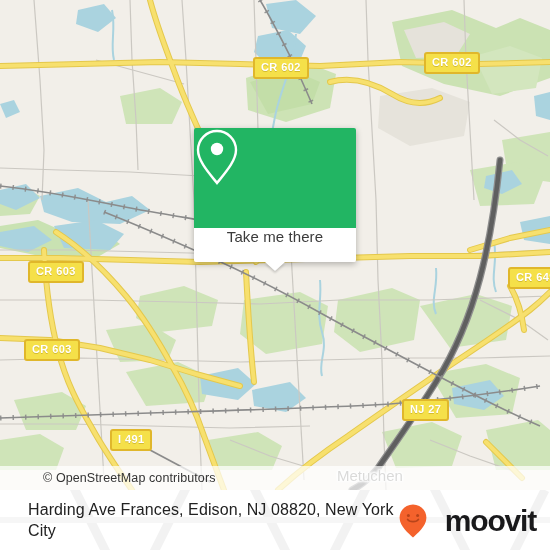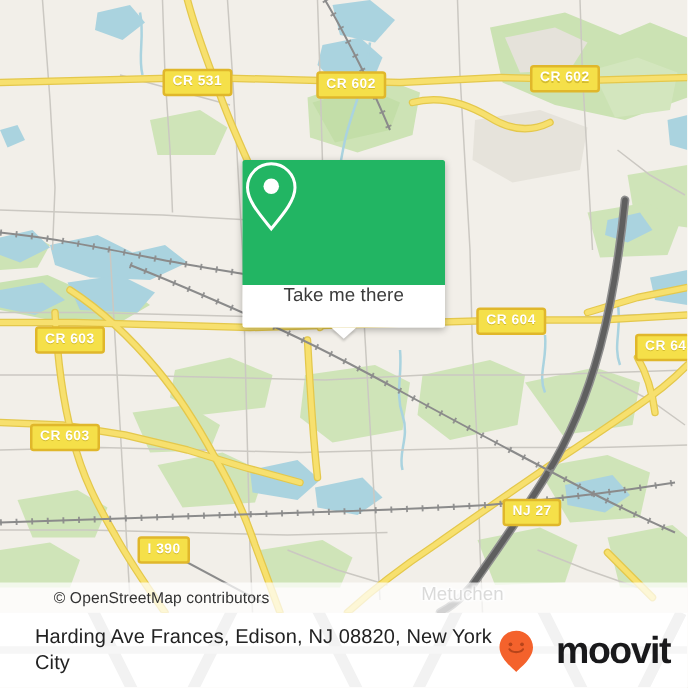--- a/index.html
+++ b/index.html
@@ -184,28 +184,26 @@
         <path d="M0 418 C60 416, 120 414, 180 412 C250 410, 320 408, 390 404 C440 400, 490 394, 540 386" stroke-width="1.6"></path>
         <path d="M0 418 C60 416, 120 414, 180 412 C250 410, 320 408, 390 404 C440 400, 490 394, 540 386" stroke-width="5" stroke-dasharray="1.5 11" stroke-opacity=".9"></path>
         <path d="M260 0 C272 20, 282 40, 292 60 C300 76, 306 90, 312 104" stroke-width="1.6"></path>
         <path d="M260 0 C272 20, 282 40, 292 60 C300 76, 306 90, 312 104" stroke-width="5" stroke-dasharray="1.5 11" stroke-opacity=".9"></path>
         <path d="M120 434 C150 450, 180 466, 210 482" stroke-width="1.6"></path>
       </g>
     </svg>
 
     <div class="place" style="left:337px;top:467px;">Metuchen</div>
 
-    <div class="shield" style="left:130px;top:55px;">CR 531</div>
     <div class="shield" style="left:253px;top:57px;">CR 602</div>
     <div class="shield" style="left:424px;top:52px;">CR 602</div>
     <div class="shield" style="left:28px;top:261px;">CR 603</div>
-    <div class="shield" style="left:381px;top:246px;">CR 604</div>
     <div class="shield" style="left:508px;top:267px;">CR 649</div>
     <div class="shield" style="left:24px;top:339px;">CR 603</div>
-    <div class="shield" style="left:110px;top:429px;">I 390</div>
+    <div class="shield" style="left:110px;top:429px;">I 491</div>
     <div class="shield" style="left:402px;top:399px;">NJ 27</div>
 
     <div id="attrib">
       <span class="txt">© OpenStreetMap contributors</span>
     </div>
 
     <div id="card">
       <div class="head">
         <svg width="46" height="58" viewBox="0 0 46 58">
           <path d="M23 3 C12.5 3 4 11.5 4 22 C4 33 15 45 23 55 C31 45 42 33 42 22 C42 11.5 33.5 3 23 3 Z" fill="none" stroke="#ffffff" stroke-width="2.4"></path>

